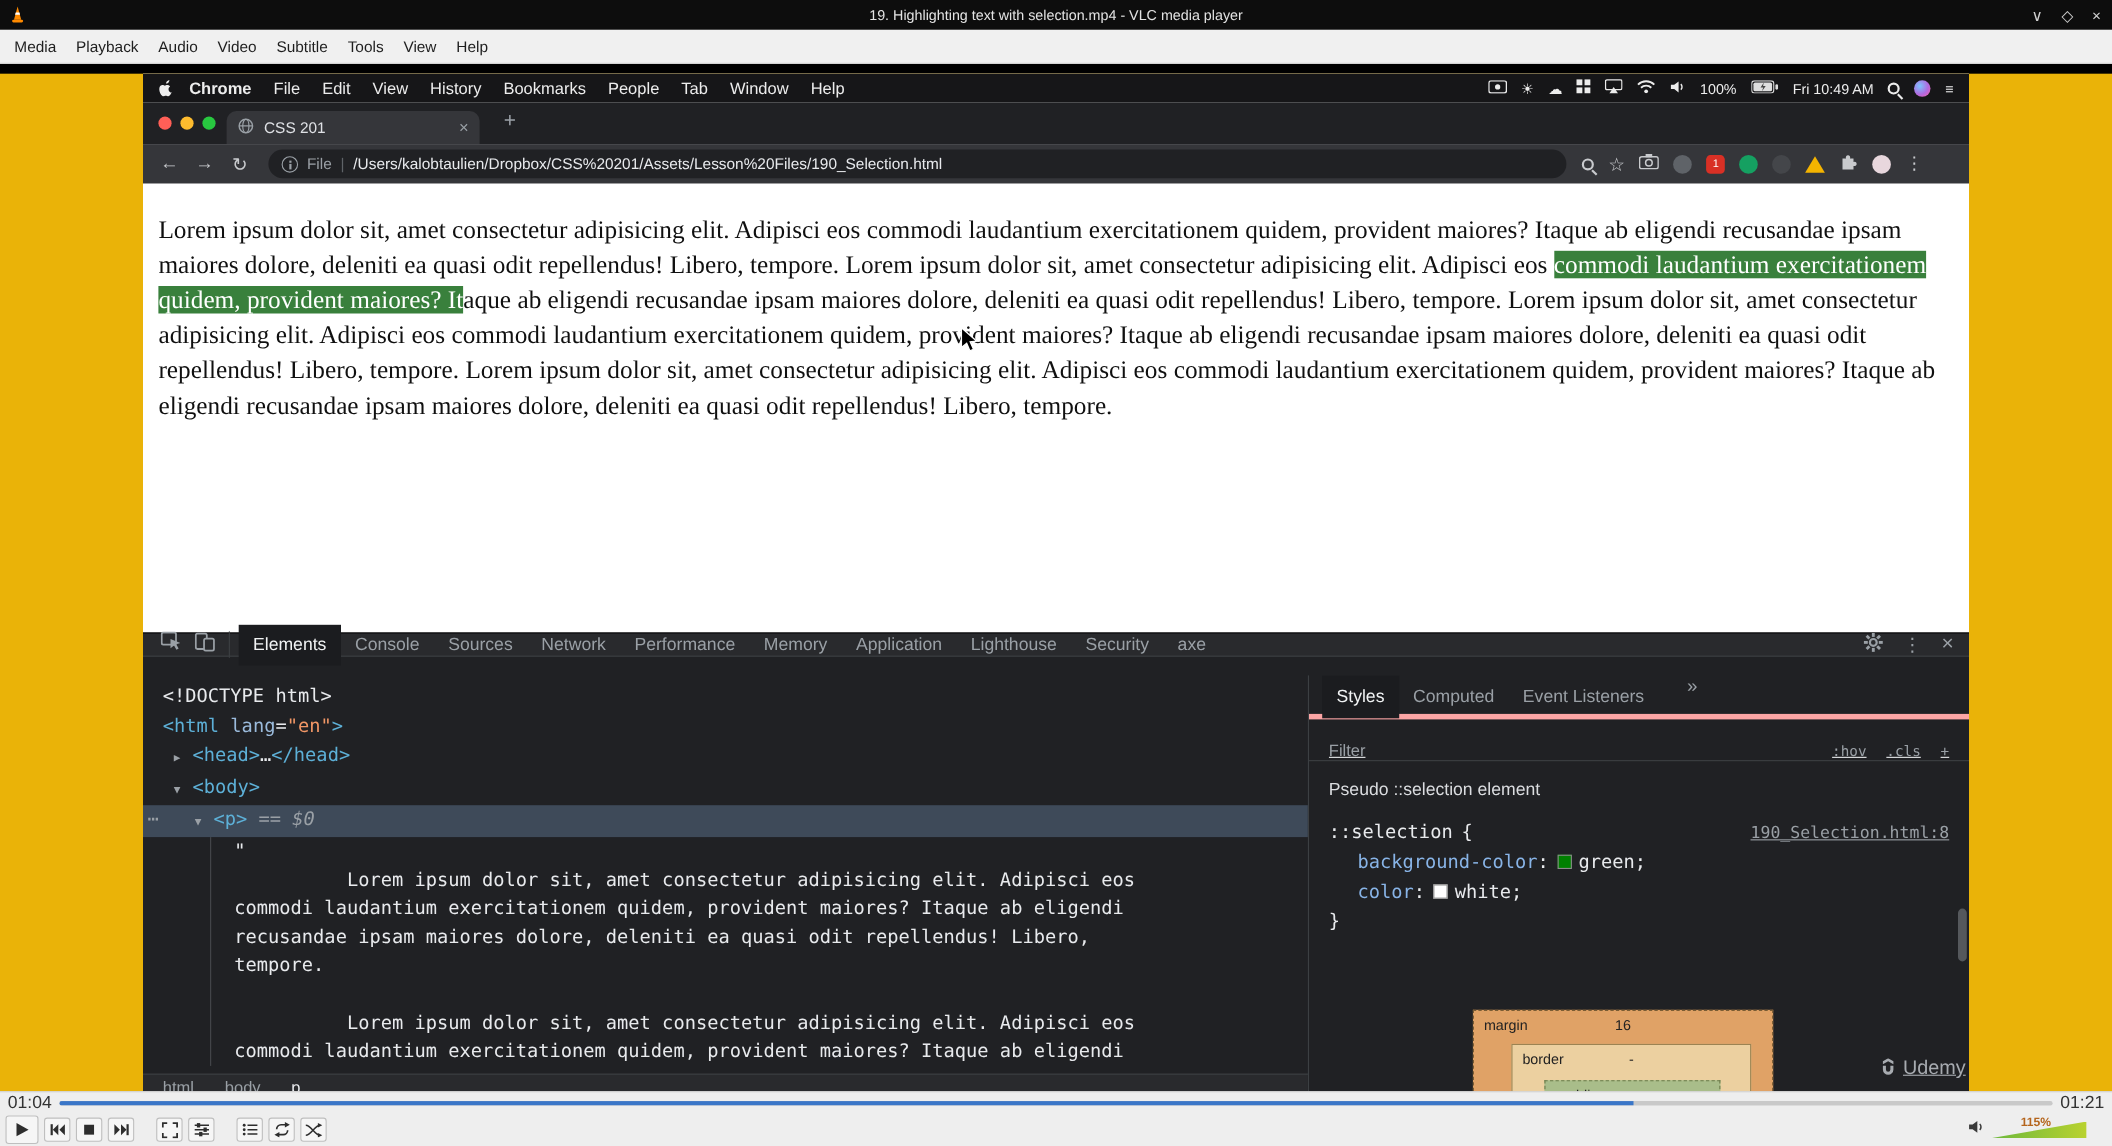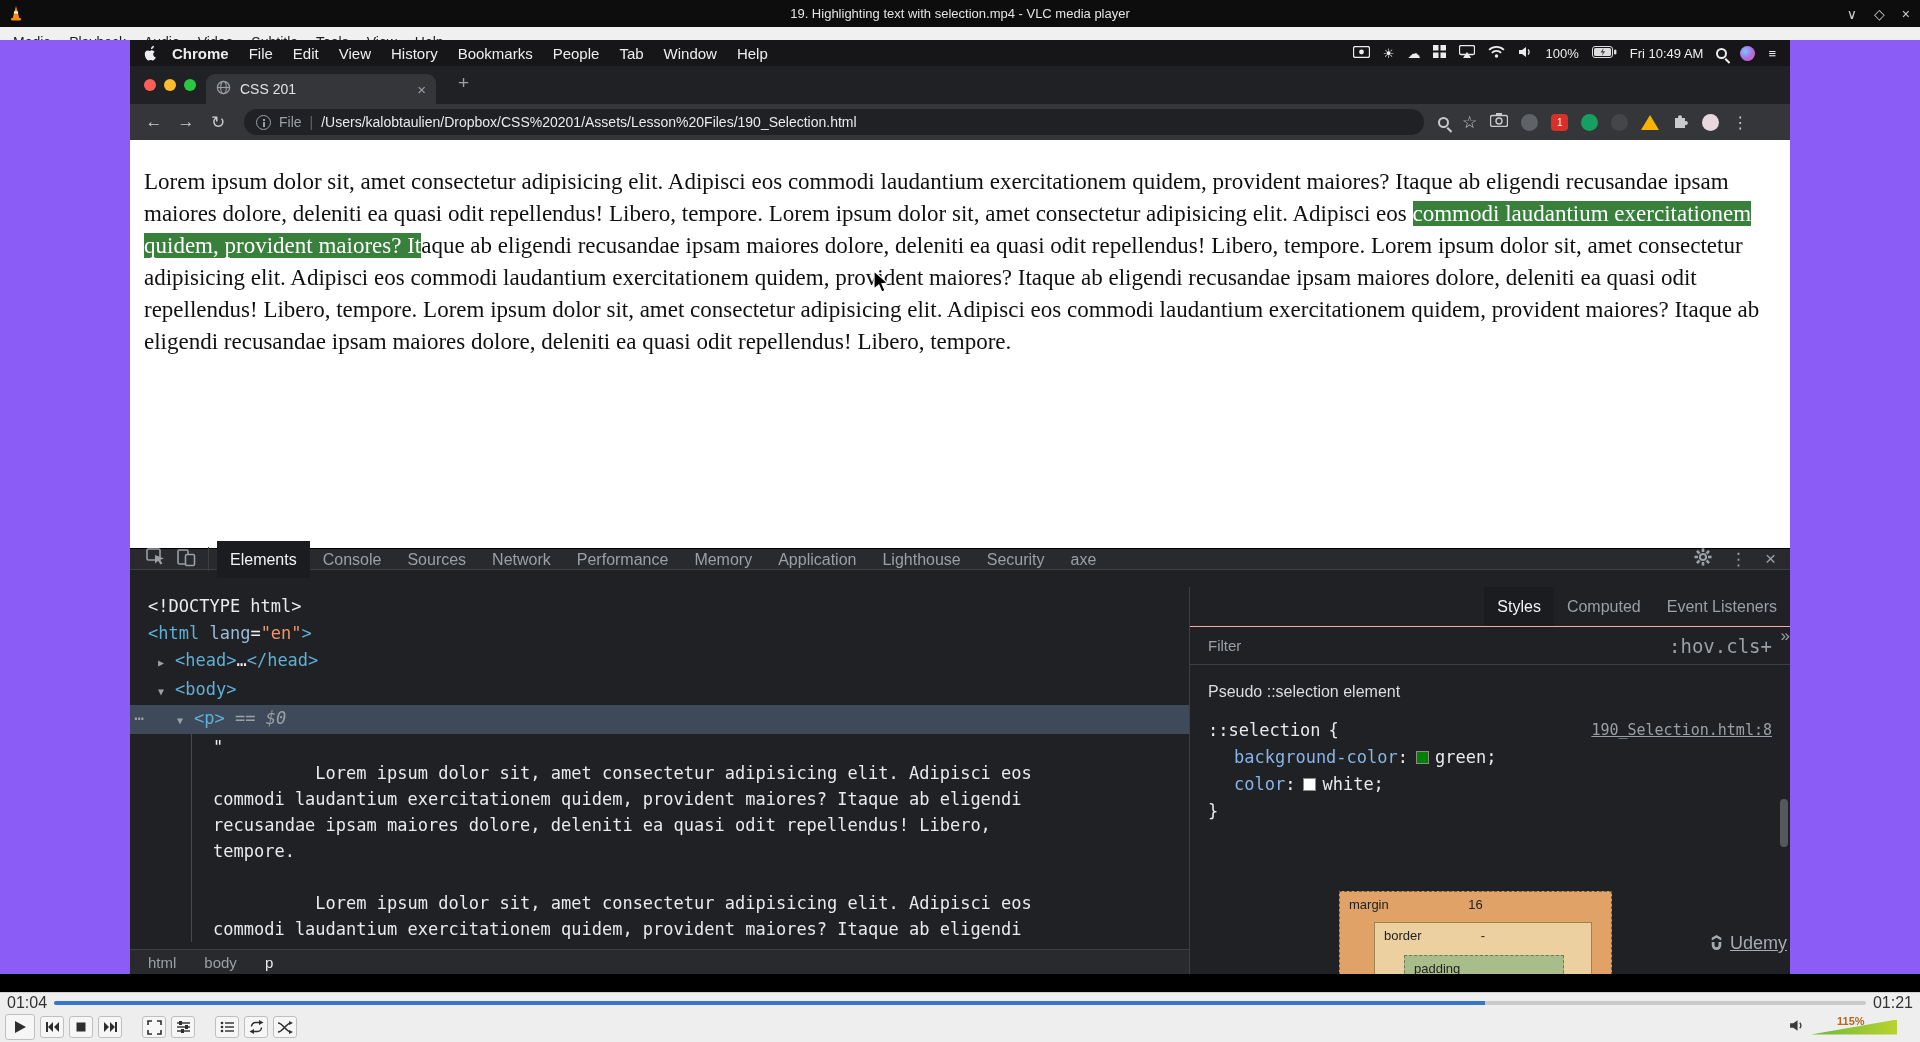--- a/index.html
+++ b/index.html
@@ -8,21 +8,21 @@
 
   
   .vlc-titlebar { position:absolute; top:0; left:0; right:0; height:27px; background:#0d0d0d; color:#e3e3e3; font-size:13px; }
   .vlc-cone { position:absolute; left:8px; top:5px; }
   .vlc-title { position:absolute; left:0; right:0; top:0; line-height:27px; text-align:center; }
   .vlc-win-controls { position:absolute; right:10px; top:0; height:27px; display:flex; gap:17px; align-items:center; color:#cfcfcf; font-size:14px; }
   .vlc-menubar { position:absolute; top:27px; left:0; right:0; height:31px; background:#f0f0f0; border-bottom:1px solid #d9d9d9; display:flex; align-items:center; padding-left:4px; color:#1e1e1e; font-size:14px; }
   .vlc-menu-item { padding:0 9px; line-height:31px; }
 
   
-  .video-area { position:absolute; top:40px; left:0; width:1920px; height:934px; background:#8b5cf6; }
+  .video-area { position:absolute; top:67px; left:0; width:1920px; height:934px; background:#eab308; }
   .video { position:absolute; left:130px; top:0; width:1660px; height:934px; background:#fff; overflow:hidden; }
 
   
   .mac-menubar { position:absolute; top:0; left:0; right:0; height:26px; background:#161618; color:#ededed; font-size:15px; display:flex; align-items:center; padding:0 14px; }
   .mac-apple { display:flex; align-items:center; margin-right:4px; }
   .mac-app { font-weight:bold; padding:0 10px; }
   .mac-menu-items { display:flex; }
   .mac-menu-item { padding:0 10px; }
   .mac-right { margin-left:auto; display:flex; align-items:center; gap:13px; font-size:13px; }
   .mac-right .glyph { font-size:13px; color:#ececec; }
@@ -77,28 +77,28 @@
   .dom-row.selected { background:#3e4a59; }
   .arrow { display:inline-block; width:17px; font-size:10px; color:#9aa0a6; }
   .gutter { position:absolute; left:4px; color:#9aa0a6; }
   .seg-plain { color:#e8eaed; } .seg-tag { color:#5db0d7; } .seg-attr { color:#9bbbdc; }
   .seg-val { color:#f29766; } .seg-dim { color:#9aa0a6; font-style:italic; }
   .dom-text { margin-left:61px; border-left:1px solid #46494d; padding-left:21px; line-height:26px; white-space:pre; color:#e8eaed; font-size:17px; }
   .dt-breadcrumb { position:absolute; left:0; right:0; bottom:0; height:25px; background:#292a2d; border-top:1px solid #3c4043; display:flex; align-items:center; gap:28px; padding-left:18px; font-size:15px; color:#9aa0a6; }
   .crumb.active { color:#e8eaed; }
 
   .styles-panel { flex:1; position:relative; overflow:hidden; }
-  .styles-tabs { height:40px; border-bottom:1px solid #fca5a5; display:flex; align-items:flex-end; color:#9aa0a6; font-size:16px; padding-left:12px;flex-direction:column; }
+  .styles-tabs { height:40px; border-bottom:5px solid #fca5a5; display:flex; align-items:flex-start; color:#9aa0a6; font-size:16px; padding-left:12px; }
   .styles-tab { padding:0 13px; line-height:39px; }
   .styles-tab.active { background:#1b1c1f; color:#f1f3f4; }
   .more-tabs { margin-left:26px; font-size:17px; }
-  .filter-row { height:38px; border-bottom:1px solid #3c4043; display:flex; align-items:center; padding:0 18px; }
+  .filter-row { height:38px; border-bottom:1px solid #3c4043; display:flex; align-items:flex-end; padding:0 18px;text-decoration:underline; }
   .filter-input { background:transparent; border:none; outline:none; color:#e8eaed; font-size:15px; flex:1; font-family:"Liberation Sans",sans-serif; }
   .filter-input::placeholder { color:#9aa0a6; }
-  .toggles { display:flex; color:#9aa0a6; font-family:"DejaVu Sans Mono",monospace; font-size:19px; }
+  .toggles { display:flex; gap:18px; color:#9aa0a6; font-family:"DejaVu Sans Mono",monospace; font-size:13px; }
   .styles-content { padding:18px 18px 0 18px; }
   .sec-header { font-size:16px; color:#dbdde0; margin-bottom:16px; }
   .rule { font-family:"DejaVu Sans Mono",monospace; font-size:17px; line-height:27px; }
   .rule-head { display:flex; align-items:center; }
   .selector { color:#e8eaed; }
   .brace { color:#e8eaed; margin-left:8px; }
   .src-link { margin-left:auto; color:#9aa0a6; text-decoration:underline; font-size:15px; }
   .decl { padding-left:26px; }
   .prop { color:#88b4e7; }
   .cssval { color:#e8eaed; }

